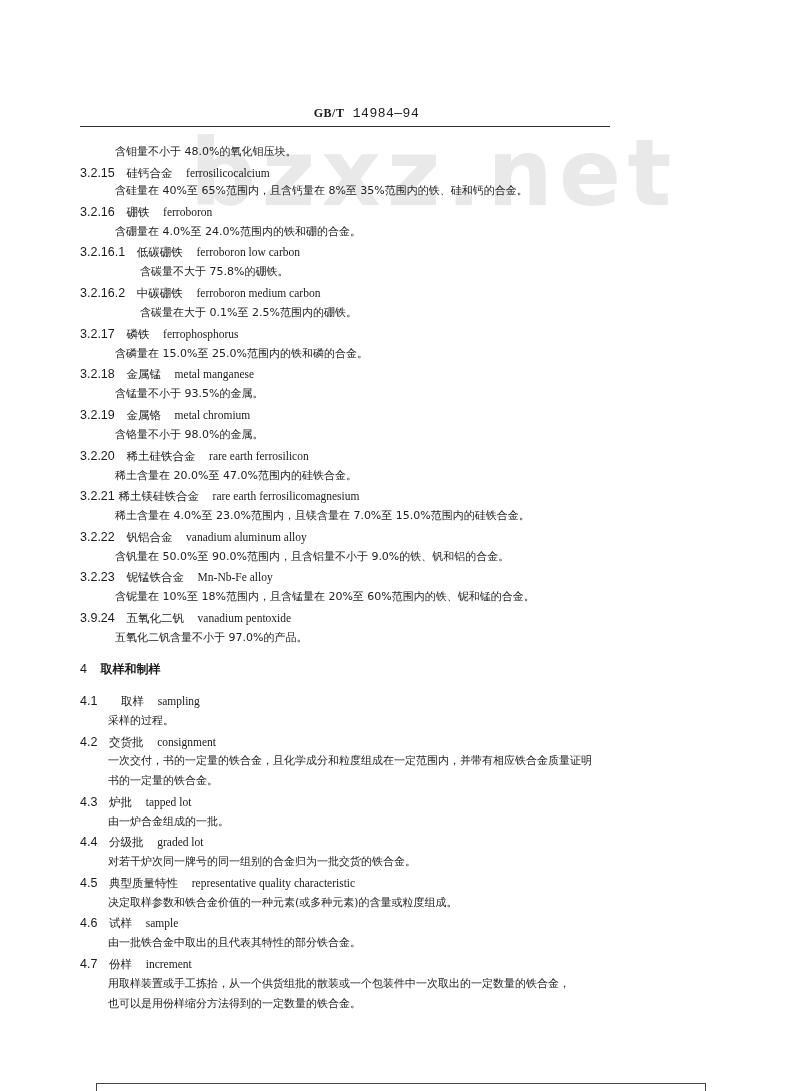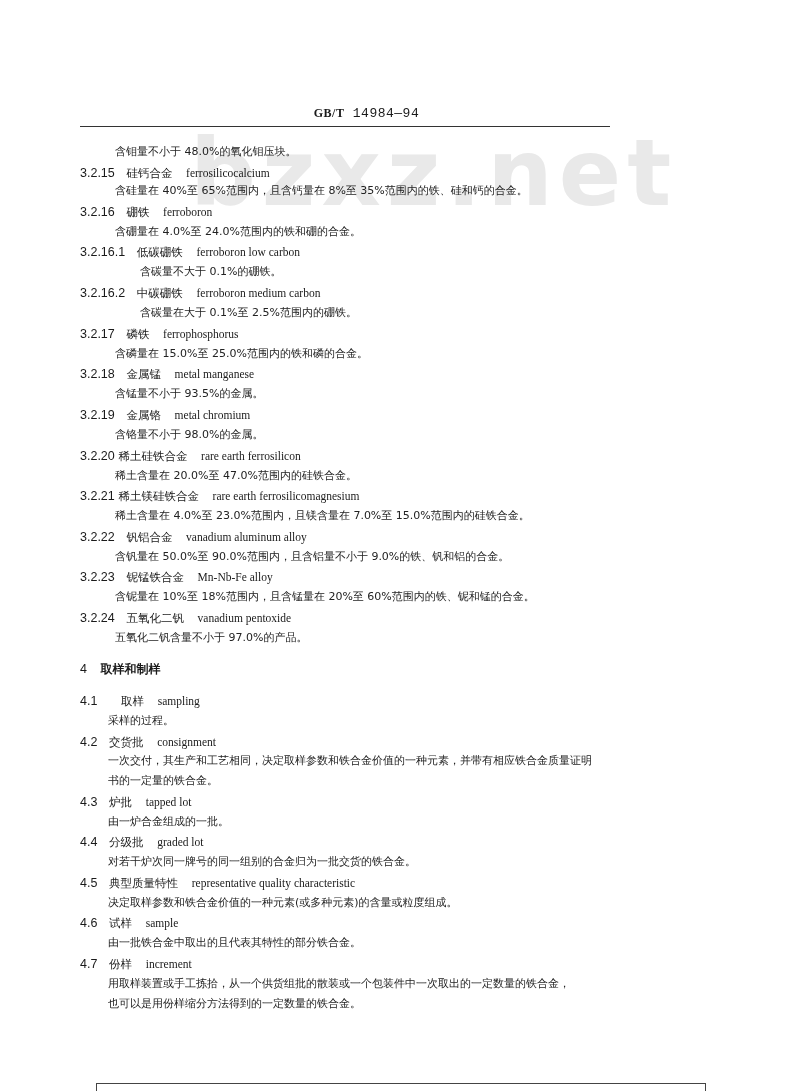--- a/index.html
+++ b/index.html
@@ -70,21 +70,21 @@
     <span class="cn" style="margin-left:8px">硼铁</span>
     <span class="en">ferroboron</span>
   </div>
   <div class="line def" style="left:115px; top:225px;text-align:center;">含硼量在 4.0%至 24.0%范围内的铁和硼的合金。</div>
 
   <div class="line" style="left:80px; top:245px;">
     <span class="num">3.2.16.1</span>
     <span class="cn" style="margin-left:8px">低碳硼铁</span>
     <span class="en">ferroboron low carbon</span>
   </div>
-  <div class="line def" style="left:140px; top:265px;">含碳量不大于 0.1%的硼铁。</div>
+  <div class="line def" style="left:140px; top:265px;">含碳量不大于 75.8%的硼铁。</div>
 
   <div class="line" style="left:80px; top:286px;">
     <span class="num">3.2.16.2</span>
     <span class="cn" style="margin-left:8px">中碳硼铁</span>
     <span class="en">ferroboron medium carbon</span>
   </div>
   <div class="line def" style="left:140px; top:306px;">含碳量在大于 0.1%至 2.5%范围内的硼铁。</div>
 
   <div class="line" style="left:80px; top:327px;">
     <span class="num">3.2.17</span>
@@ -102,21 +102,21 @@
 
   <div class="line" style="left:80px; top:408px;">
     <span class="num">3.2.19</span>
     <span class="cn" style="margin-left:8px">金属铬</span>
     <span class="en">metal chromium</span>
   </div>
   <div class="line def" style="left:115px; top:428px;">含铬量不小于 98.0%的金属。</div>
 
   <div class="line" style="left:80px; top:449px;">
     <span class="num">3.2.20</span>
-    <span class="cn" style="">稀土硅铁合金</span>
+    <span class="cn" style="margin-left:8px">稀土硅铁合金</span>
     <span class="en">rare earth ferrosilicon</span>
   </div>
   <div class="line def" style="left:115px; top:469px;">稀土含量在 20.0%至 47.0%范围内的硅铁合金。</div>
 
   <div class="line" style="left:80px; top:489px;">
     <span class="num">3.2.21</span>
     <span class="cn" style="">稀土镁硅铁合金</span>
     <span class="en">rare earth ferrosilicomagnesium</span>
   </div>
   <div class="line def" style="left:115px; top:509px;">稀土含量在 4.0%至 23.0%范围内，且镁含量在 7.0%至 15.0%范围内的硅铁合金。</div>
@@ -129,21 +129,21 @@
   <div class="line def" style="left:115px; top:550px;">含钒量在 50.0%至 90.0%范围内，且含铝量不小于 9.0%的铁、钒和铝的合金。</div>
 
   <div class="line" style="left:80px; top:570px;">
     <span class="num">3.2.23</span>
     <span class="cn" style="margin-left:8px">铌锰铁合金</span>
     <span class="en">Mn-Nb-Fe alloy</span>
   </div>
   <div class="line def" style="left:115px; top:590px;">含铌量在 10%至 18%范围内，且含锰量在 20%至 60%范围内的铁、铌和锰的合金。</div>
 
   <div class="line" style="left:80px; top:611px;">
-    <span class="num">3.2.24</span>
+    <span class="num">3.9.24</span>
     <span class="cn" style="margin-left:8px">五氧化二钒</span>
     <span class="en">vanadium pentoxide</span>
   </div>
   <div class="line def" style="left:115px; top:631px;">五氧化二钒含量不小于 97.0%的产品。</div>
 
   <div class="line" style="left:80px; top:662px;">
     <span class="num">4</span>
     <span class="section" style="margin-left:10px">取样和制样</span>
   </div>
 
@@ -152,21 +152,21 @@
     <span class="cn" style="margin-left:20px">取样</span>
     <span class="en">sampling</span>
   </div>
   <div class="line def" style="left:108px; top:714px;">采样的过程。</div>
 
   <div class="line" style="left:80px; top:735px;">
     <span class="num">4.2</span>
     <span class="cn" style="margin-left:8px">交货批</span>
     <span class="en">consignment</span>
   </div>
-  <div class="line def" style="left:108px; top:754px;">一次交付，其生产和工艺相同，决定取样参数和铁合金价值的一种元素，并带有相应铁合金质量证明</div>
+  <div class="line def" style="left:108px; top:754px;">一次交付，书的一定量的铁合金，且化学成分和粒度组成在一定范围内，并带有相应铁合金质量证明</div>
   <div class="line def" style="left:108px; top:774px;">书的一定量的铁合金。</div>
 
   <div class="line" style="left:80px; top:795px;">
     <span class="num">4.3</span>
     <span class="cn" style="margin-left:8px">炉批</span>
     <span class="en">tapped lot</span>
   </div>
   <div class="line def" style="left:108px; top:815px;">由一炉合金组成的一批。</div>
 
   <div class="line" style="left:80px; top:835px;">

